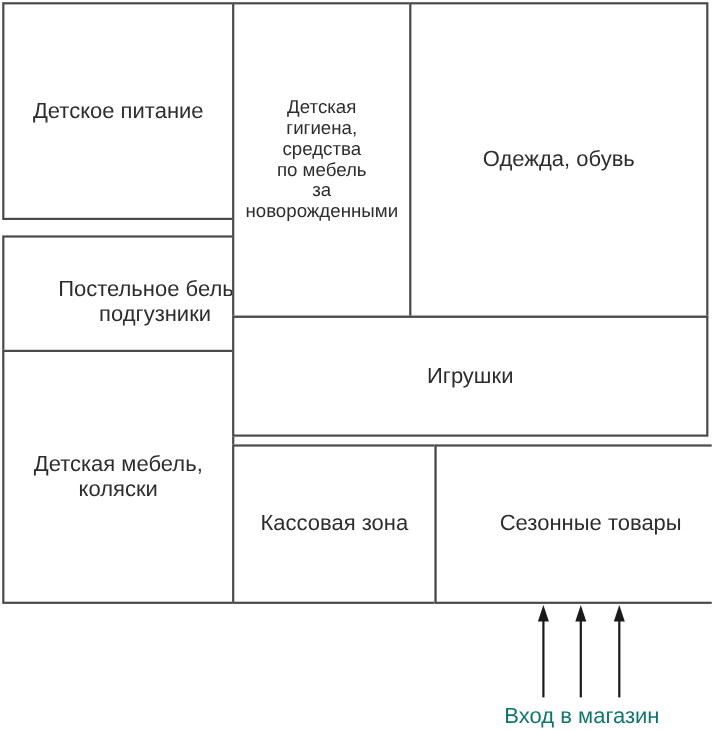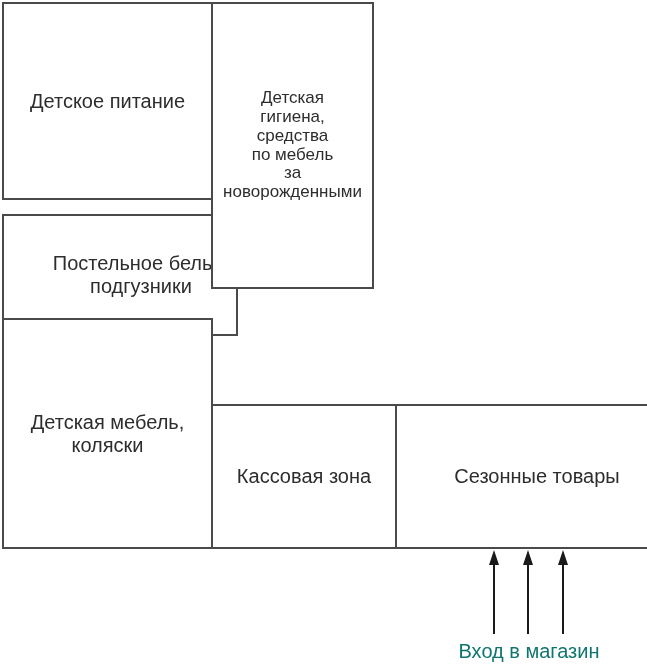--- a/index.html
+++ b/index.html
@@ -109,21 +109,27 @@
 
     <div class="zone z-hygiene">
       <span class="zone-label">Детская
 гигиена,
 средства
 по мебель
 за
 новорожденными</span>
     </div>
 
+    <div class="zone z-clothes">
+      <span class="zone-label">Одежда, обувь</span>
+    </div>
 
+    <div class="zone z-toys">
+      <span class="zone-label">Игрушки</span>
+    </div>
 
     <div class="zone z-checkout">
       <span class="zone-label">Кассовая зона</span>
     </div>
 
     <div class="zone z-seasonal">
       <span class="zone-label">Сезонные товары</span>
     </div>
 
   </div>

